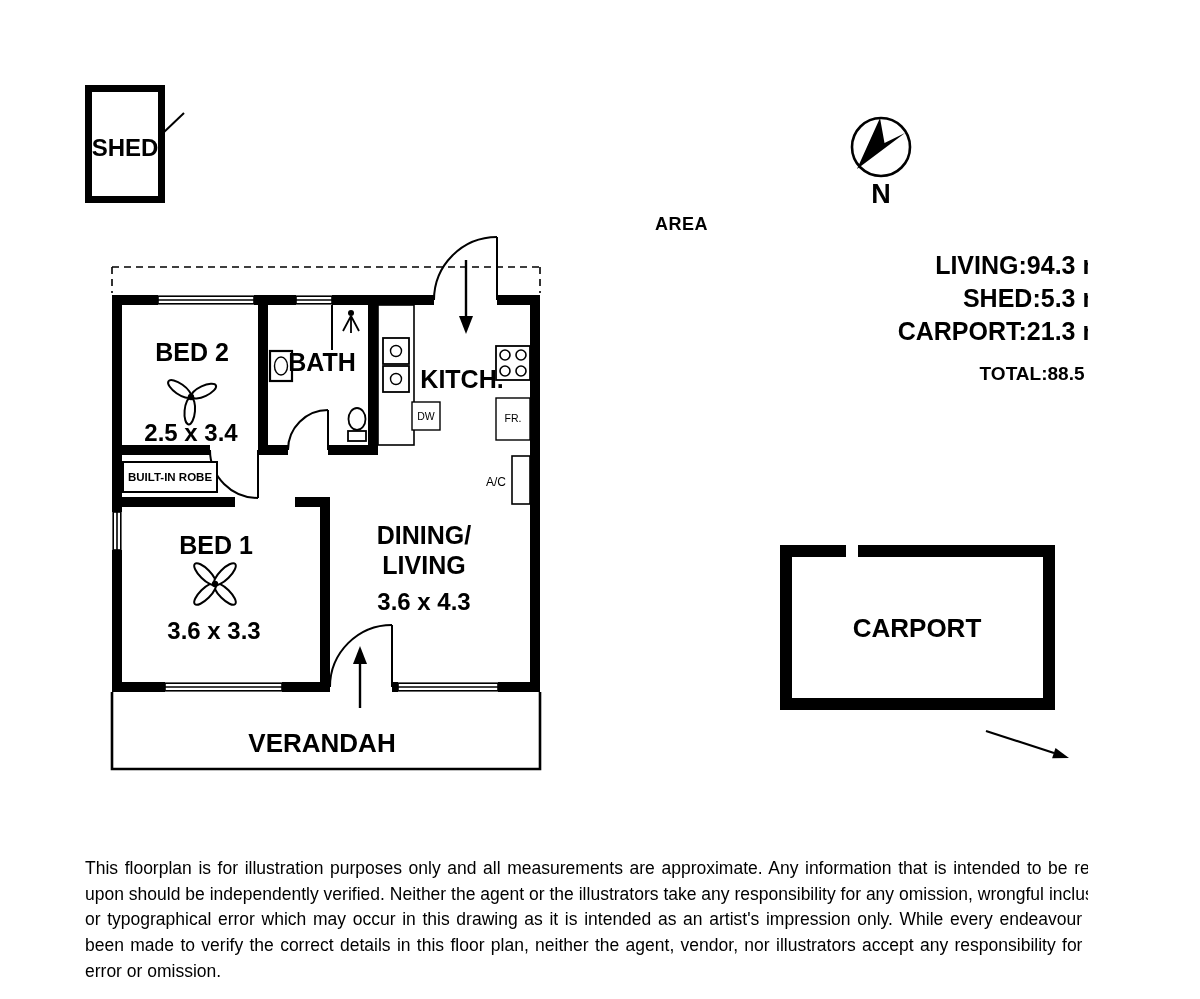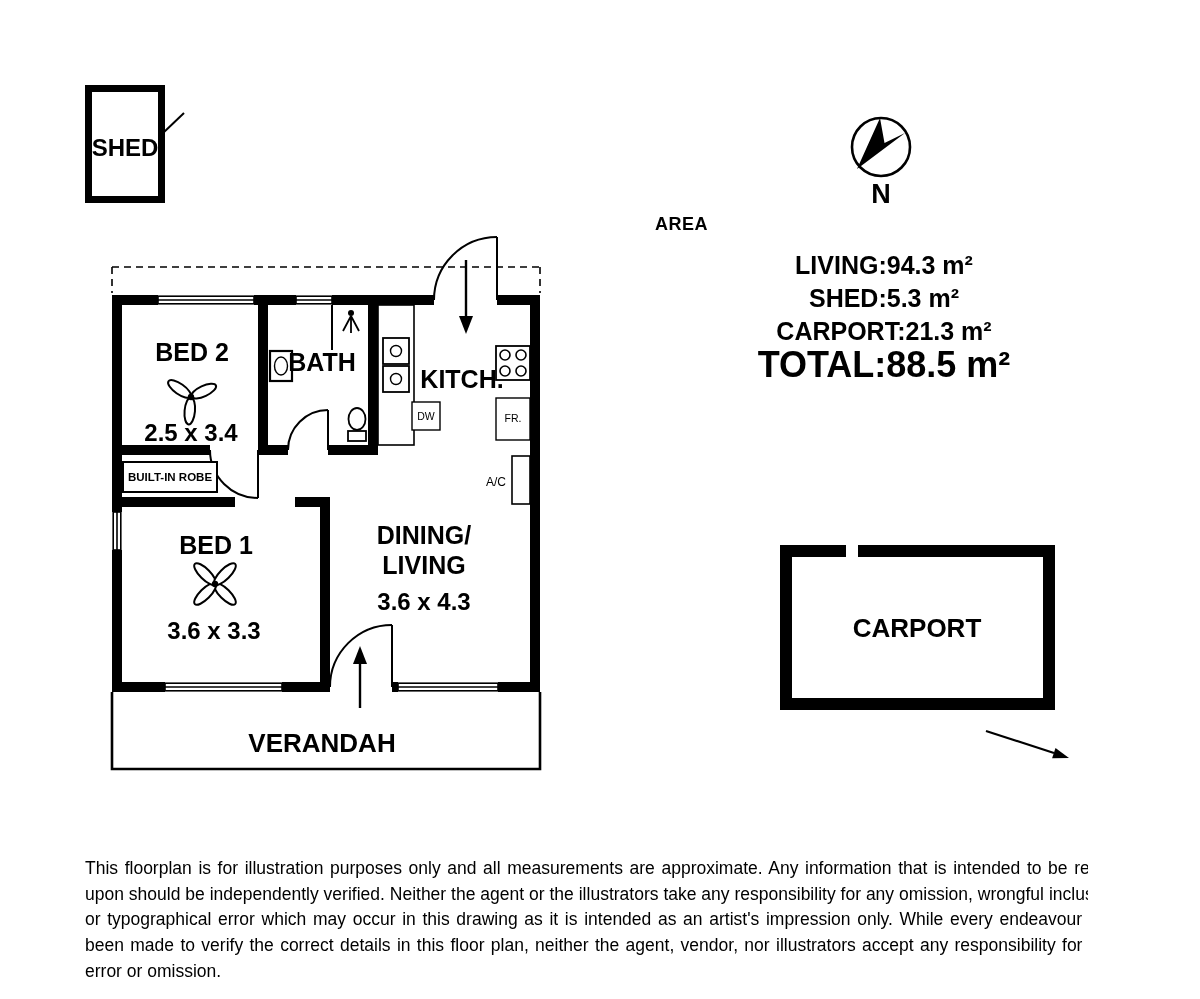--- a/index.html
+++ b/index.html
@@ -2,23 +2,23 @@
 <html><head>
 <meta charset="utf-8">
 <style>
   * { margin:0; padding:0; box-sizing:border-box; }
   html,body { background:#ffffff; }
   body { font-family:"Liberation Sans", sans-serif; color:#000; }
   .page { position:relative; width:1088px; height:999px; background:#fff; overflow:hidden; }
   .plan-svg { position:absolute; left:0; top:0; }
   .area-table { position:absolute; left:655px; top:214px; width:458px; }
   .area-title { font-size:18px; font-weight:bold; letter-spacing:0.5px; margin-bottom:14px; }
-  .area-row { display:flex; justify-content:center; align-items:baseline;
+  .area-row { display:flex; justify-content:flex-end; align-items:baseline;
               font-size:25px; font-weight:bold; line-height:33px; }
-  .area-row.total { font-size:36px; }
+  .area-row.total { font-size:19px; margin-top:9px; }
   .disclaimer { position:absolute; left:85px; top:856px; width:1032px;
                 font-size:17.5px; line-height:1.47; text-align:justify; color:#000000; }
   svg text { font-family:"Liberation Sans", sans-serif; fill:#000; }
 </style>
 </head>
 <body>
 
 <div class="page">
 
   <svg class="plan-svg" width="1200" height="999" viewBox="0 0 1200 999">

